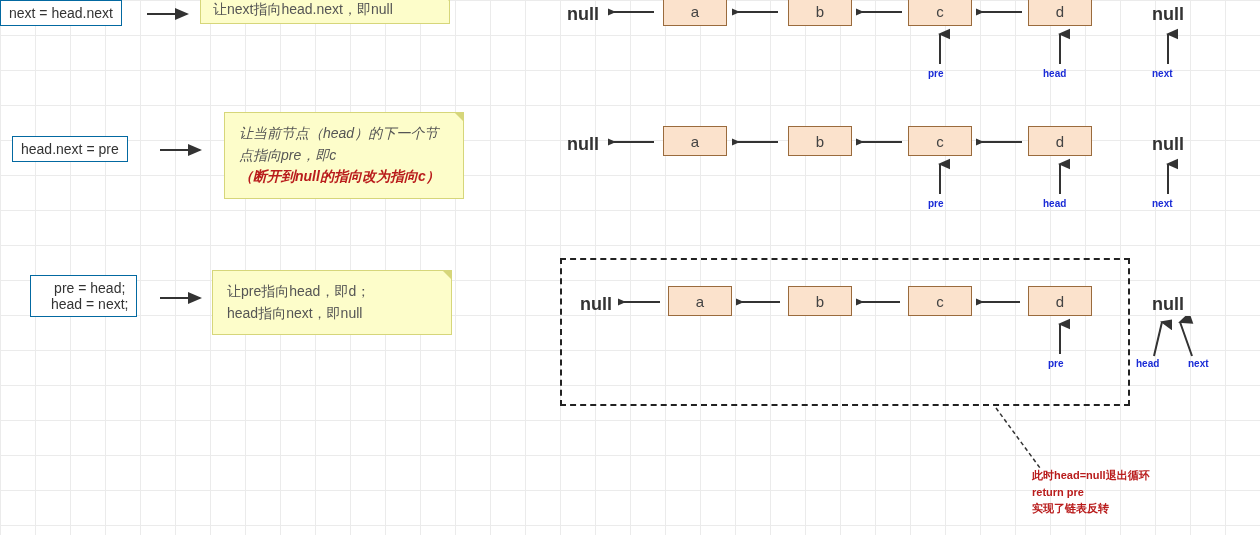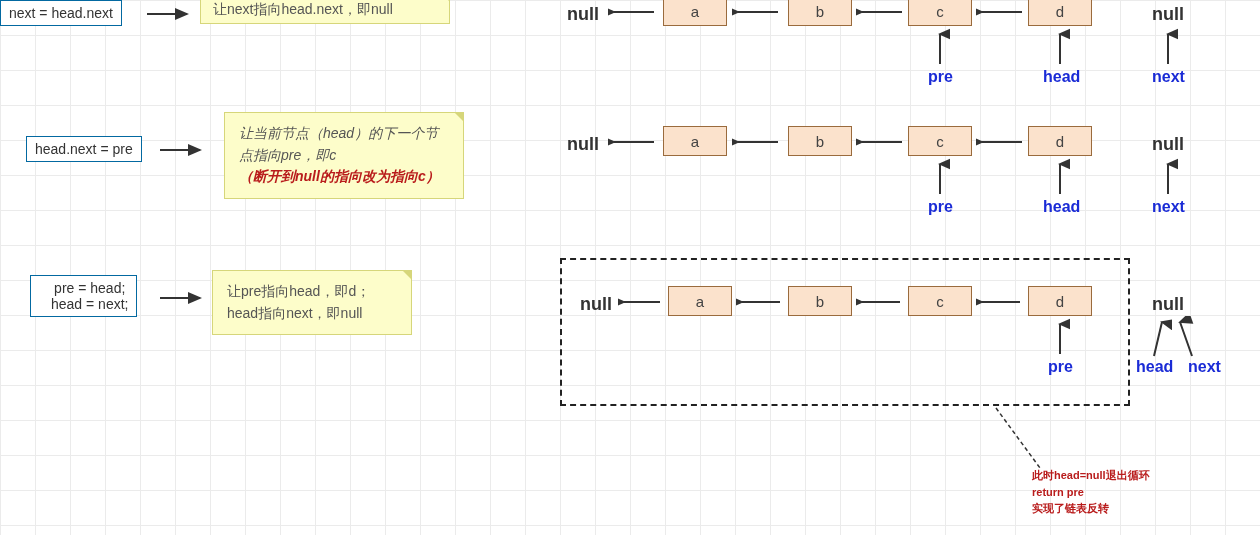--- a/index.html
+++ b/index.html
@@ -52,21 +52,21 @@
     font-size: 15px;
     color: #444;
   }
   .nullw {
     font-weight: bold;
     font-size: 18px;
     color: #333;
   }
   .ptrlab {
     font-weight: bold;
-    font-size: 16px;
+    font-size: 10px;
     color: #1a2bd6;
   }
   .redtxt { color: #b91c1c; font-weight: bold; }
   .dashbox { border: 2px dashed #222; }
   
   .fs13 { font-size: 11px; }
 </style>
 </head>
 <body>
 
@@ -74,35 +74,35 @@
 <svg class="abs" style="left:145px;top:4px;" width="50" height="20">
   <defs>
       <marker id="ah" markerWidth="8" markerHeight="8" refX="6" refY="3" orient="auto">
         <path d="M0,0 L7,3 L0,6 Z" fill="#333"></path>
       </marker>
     </defs>
   <line x1="2" y1="10" x2="42" y2="10" stroke="#333" stroke-width="2" marker-end="url(#ah)"></line>
 </svg>
 <div class="abs note" style="left:200px;top:-8px;width:250px;height:32px;padding:6px 12px;">让next指向head.next，即null</div>
 
-<div class="abs code-box" style="left:26px;top:136px;">head.next = pre</div>
+<div class="abs code-box" style="left:12px;top:136px;">head.next = pre</div>
 <svg class="abs" style="left:158px;top:140px;" width="50" height="20">
   <line x1="2" y1="10" x2="42" y2="10" stroke="#333" stroke-width="2" marker-end="url(#ah)"></line>
 </svg>
 <div class="abs note" style="left:224px;top:112px;width:240px;font-style:italic;">
   <span>让当前节点（head）的下一个节点指向pre，即c</span><br>
   <span class="redtxt">（断开到null的指向改为指向c）</span>
 </div>
 
 <div class="abs code-box" style="left:30px;top:275px;padding-left:20px;">pre = head;
 head = next;</div>
 <svg class="abs" style="left:158px;top:288px;" width="50" height="20">
   <line x1="2" y1="10" x2="42" y2="10" stroke="#333" stroke-width="2" marker-end="url(#ah)"></line>
 </svg>
-<div class="abs note" style="left:212px;top:270px;width:200px;white-space:pre-line;">让pre指向head，即d；
+<div class="abs note" style="left:212px;top:270px;width:240px;white-space:pre-line;">让pre指向head，即d；
 head指向next，即null</div>
 
 <div class="abs nullw" style="left:567px;top:4px;">null</div>
 <div class="abs nodebox" style="left:663px;top:-4px;">a</div>
 <div class="abs nodebox" style="left:788px;top:-4px;">b</div>
 <div class="abs nodebox" style="left:908px;top:-4px;">c</div>
 <div class="abs nodebox" style="left:1028px;top:-4px;">d</div>
 <div class="abs nullw" style="left:1152px;top:4px;">null</div>
 
 <svg class="abs" style="left:608px;top:2px;" width="50" height="20">

